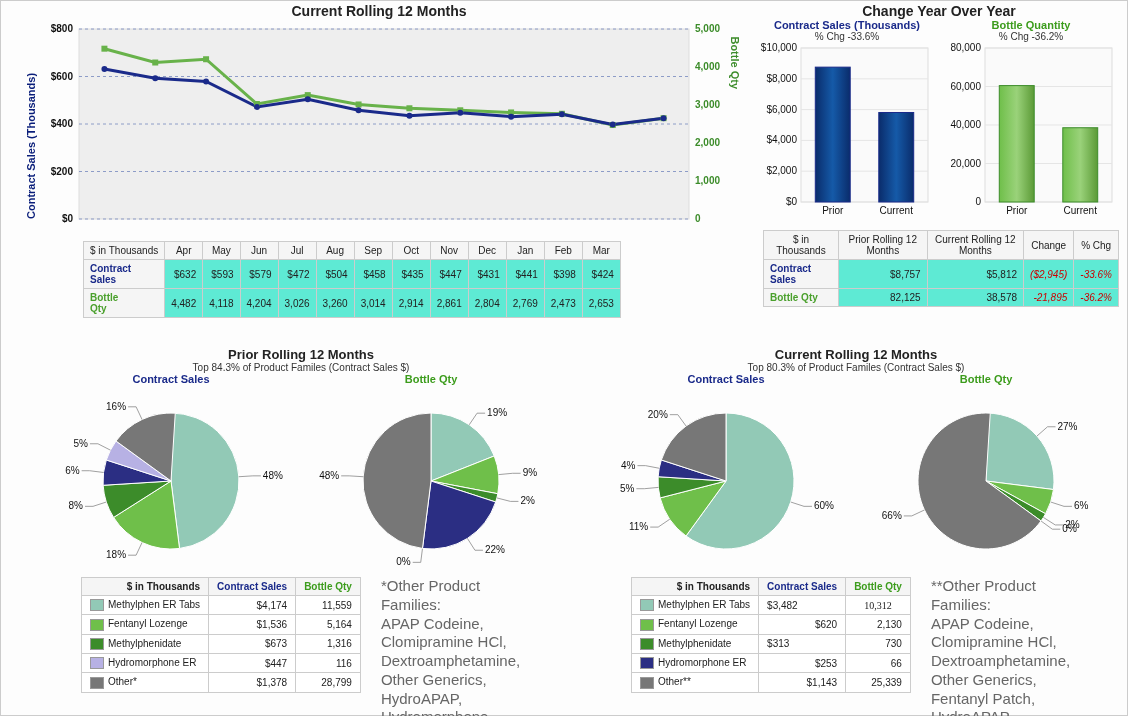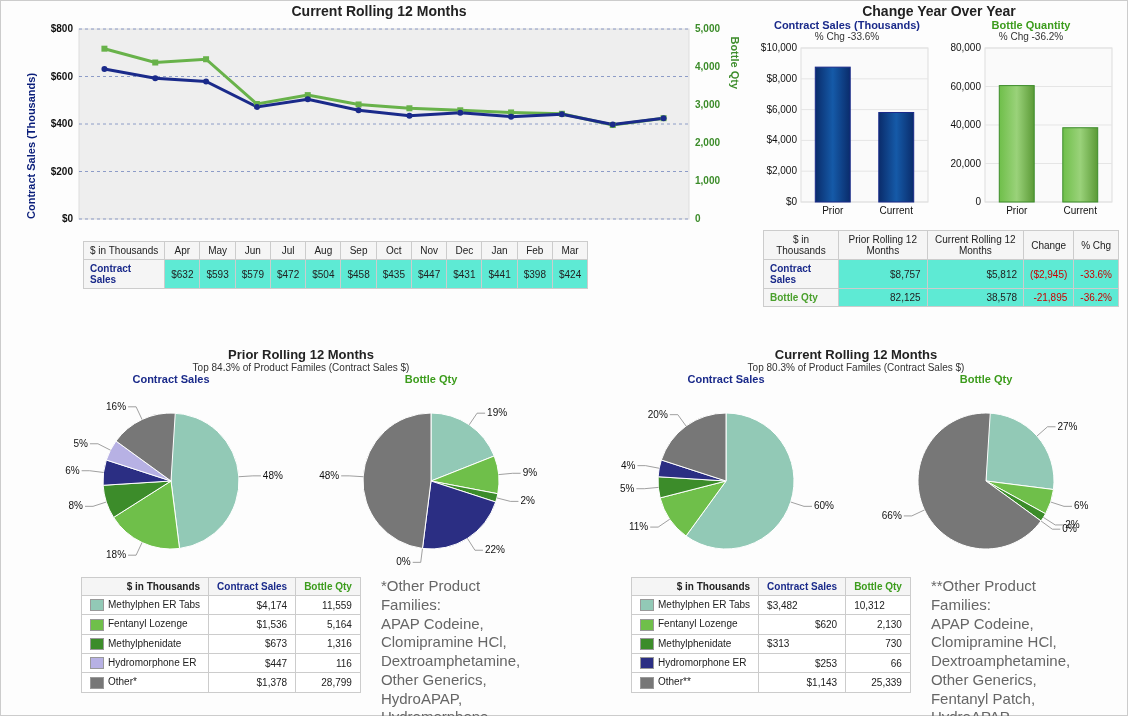--- a/index.html
+++ b/index.html
@@ -72,21 +72,21 @@
     font-weight: bold;
     text-align: left;
     background: #f5f5f5;
   }
   .data-table .rowlbl-green {
     color: #4aa02c;
     font-weight: bold;
     text-align: left;
     background: #f5f5f5;
   }
-  .red { color: #c00; }
+  .red { color: #c00; font-style: italic; }
   .navy { color: #1a2a8a; font-weight: bold; }
   .green { color: #3c9c1c; font-weight: bold; }
   .prod-table td, .prod-table th {
     border: 1px solid #ccc;
     padding: 3px 8px;
     font-size: 10px;
     background:#fff;
   }
   .prod-table th {
     background: #f5f5f5;
@@ -206,20 +206,35 @@
             <td>$472</td>
             <td>$504</td>
             <td>$458</td>
             <td>$435</td>
             <td>$447</td>
             <td>$431</td>
             <td>$441</td>
             <td>$398</td>
             <td>$424</td>
           </tr>
+          <tr>
+            <td class="rowlbl-green">Bottle<br>Qty</td>
+            <td>4,482</td>
+            <td>4,118</td>
+            <td>4,204</td>
+            <td>3,026</td>
+            <td>3,260</td>
+            <td>3,014</td>
+            <td>2,914</td>
+            <td>2,861</td>
+            <td>2,804</td>
+            <td>2,769</td>
+            <td>2,473</td>
+            <td>2,653</td>
+          </tr>
         </tbody>
       </table>
   </div>
 
   <div style="position:absolute; left:758px; top:2px; width:360px;">
     <div class="title">Change Year Over Year</div>
     <div style="display:flex; gap:8px;">
       <div style="flex:1;">
         <div class="navy" style="text-align:center;font-size:11px;">Contract Sales (Thousands)</div>
         <div class="sub">% Chg -33.6%</div>
@@ -432,21 +447,21 @@
       <table id="prodTableCurrent" class="prod-table">
           <tbody>
             <tr>
               <th style="text-align:right;">$ in Thousands</th>
               <th style="color:#1a2a8a;font-weight:bold;">Contract Sales</th>
               <th style="color:#3c9c1c;font-weight:bold;">Bottle Qty</th>
             </tr>
             <tr>
               <td><span class="swatch" style="background:#92c9b6"></span>Methylphen ER Tabs</td>
               <td style="text-align:left;">$3,482</td>
-              <td style="text-align:left;">10,312</td>
+              <td style="text-align:center;font-family:Liberation Serif, serif;">10,312</td>
             </tr>
             <tr>
               <td><span class="swatch" style="background:#6fbf4a"></span>Fentanyl Lozenge</td>
               <td style="text-align:right;">$620</td>
               <td style="text-align:right;">2,130</td>
             </tr>
             <tr>
               <td><span class="swatch" style="background:#3c8c2a"></span>Methylphenidate</td>
               <td style="">$313</td>
               <td style="text-align:right;">730</td>

